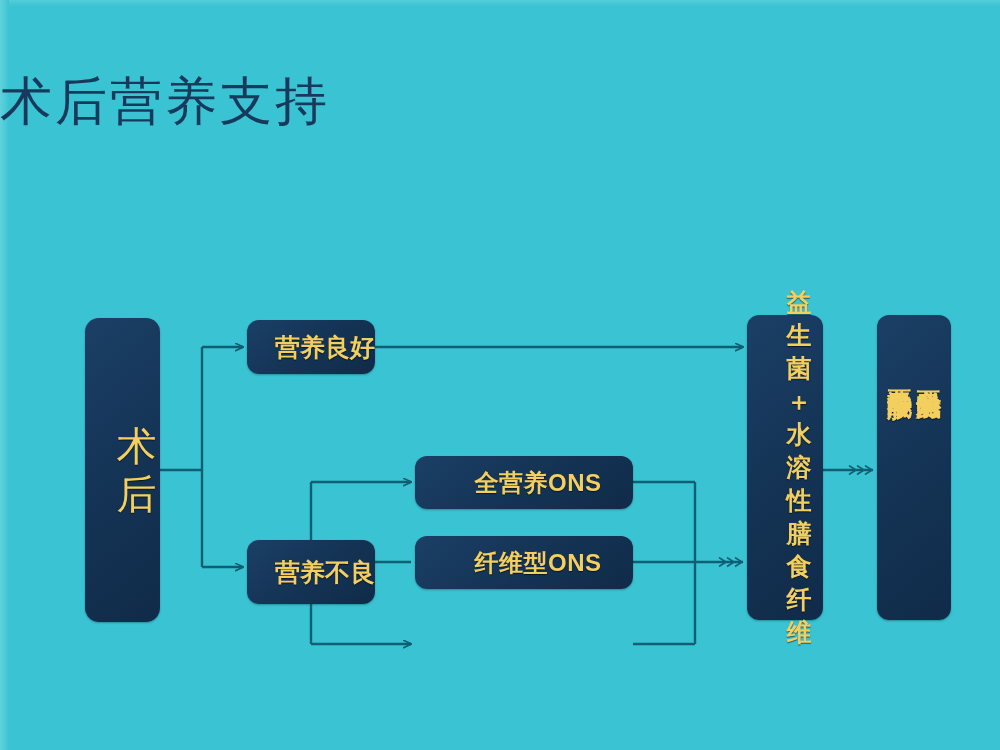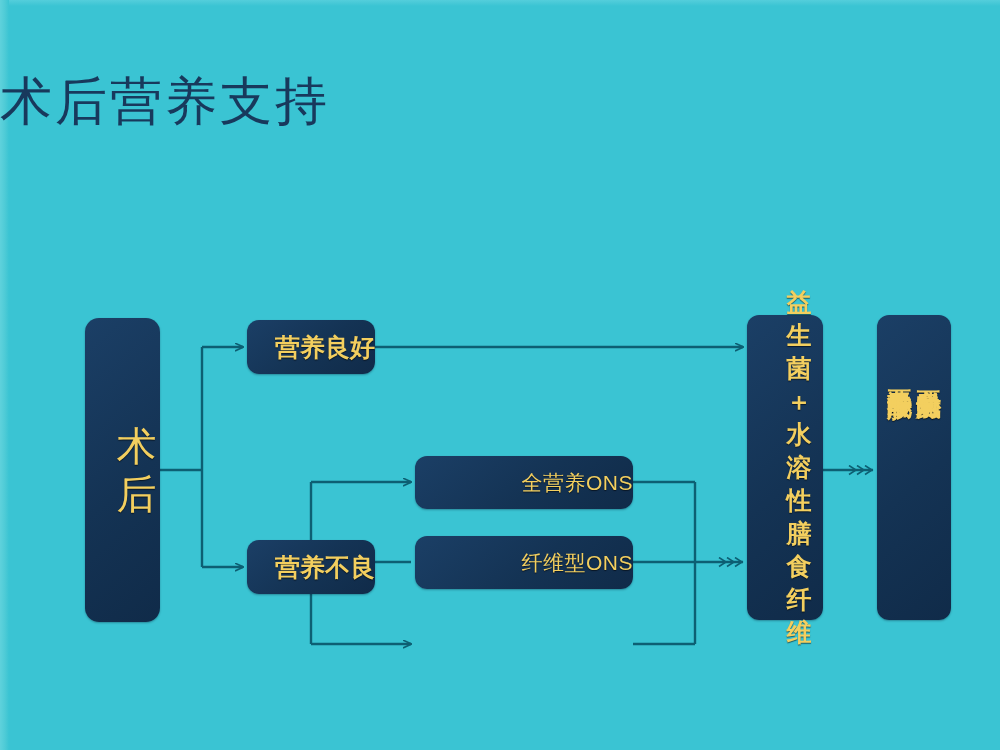--- a/index.html
+++ b/index.html
@@ -118,32 +118,31 @@
     left: 247px; top: 320px; width: 128px; height: 54px;
   }
   #node-good .label,
   #node-poor .label {
     font-size: 25px;
     line-height: 30px;
     font-weight: 700;
   }
 
   #node-poor {
-    left: 247px; top: 540px; width: 128px; height: 54px;
+    left: 247px; top: 540px; width: 128px; height: 64px;
   }
 
   .ons {
     left: 415px; width: 218px; height: 53px;
   }
   .ons .label {
-    font-size: 21px;
+    font-size: 24px;
     line-height: 32px;
-    font-weight: 400;
+    font-weight: 700;
     letter-spacing: 0.5px;
-    text-align: right;
   }
   #node-ons-full { top: 456px; }
   #node-ons-fiber { top: 536px; }
   #node-ons-peptide { top: 618px; }
 
   #node-probiotic {
     left: 747px; top: 315px; width: 76px; height: 305px;
   }
   #node-probiotic .label {
     font-size: 25px;

